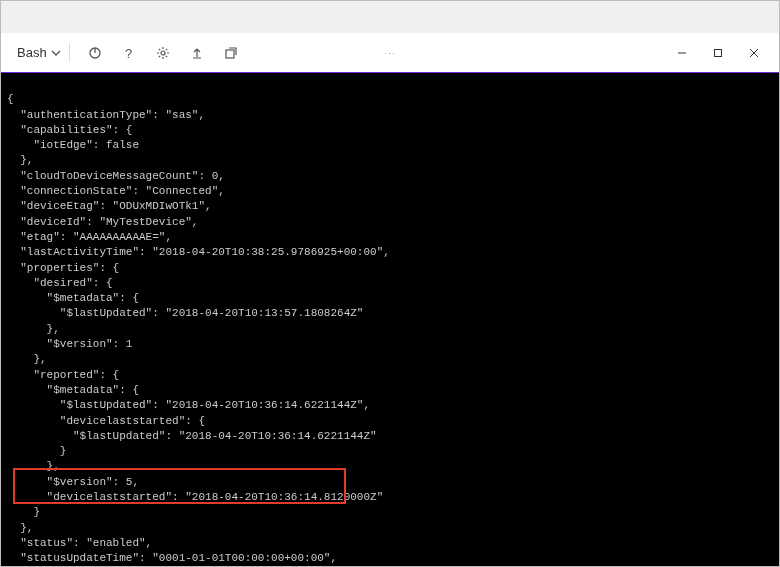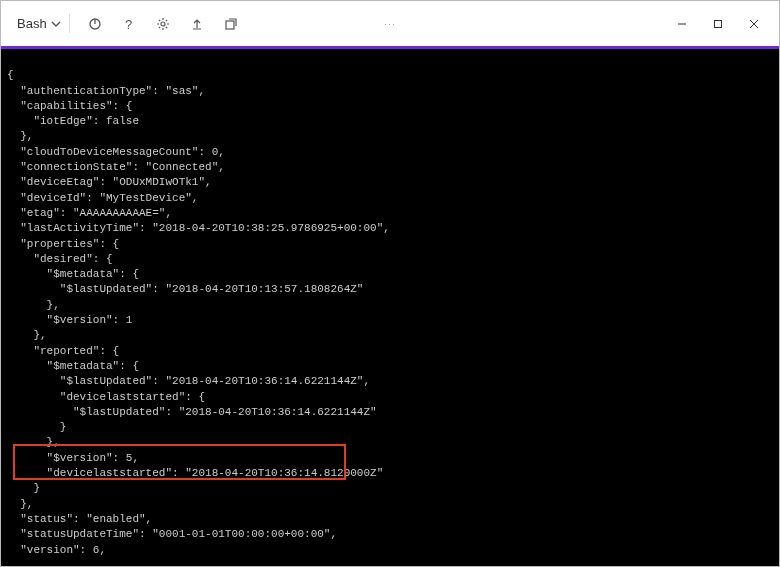--- a/index.html
+++ b/index.html
@@ -9,27 +9,28 @@
     }
     body {
       font-family: -apple-system, BlinkMacSystemFont, "Segoe UI", sans-serif;
       background: #f0f0f0;
       width: 780px;
       height: 567px;
       overflow: hidden;
       border: 1px solid #bbb;
     }
     .title-bar {
-      height: 48px;
+      height: 40px;
       background: #fff;
-      border-bottom: 3px solid #6d28d9;
+      border-bottom: 1px solid #6d28d9;
       display: flex;
       align-items: center;
       padding: 0 8px;
       position: relative;
+      margin-top: 32px;
     }
     .title-bar-left {
       display: flex;
       align-items: center;
       gap: 8px;
     }
     .shell-selector {
       display: flex;
       align-items: center;
       gap: 4px;

